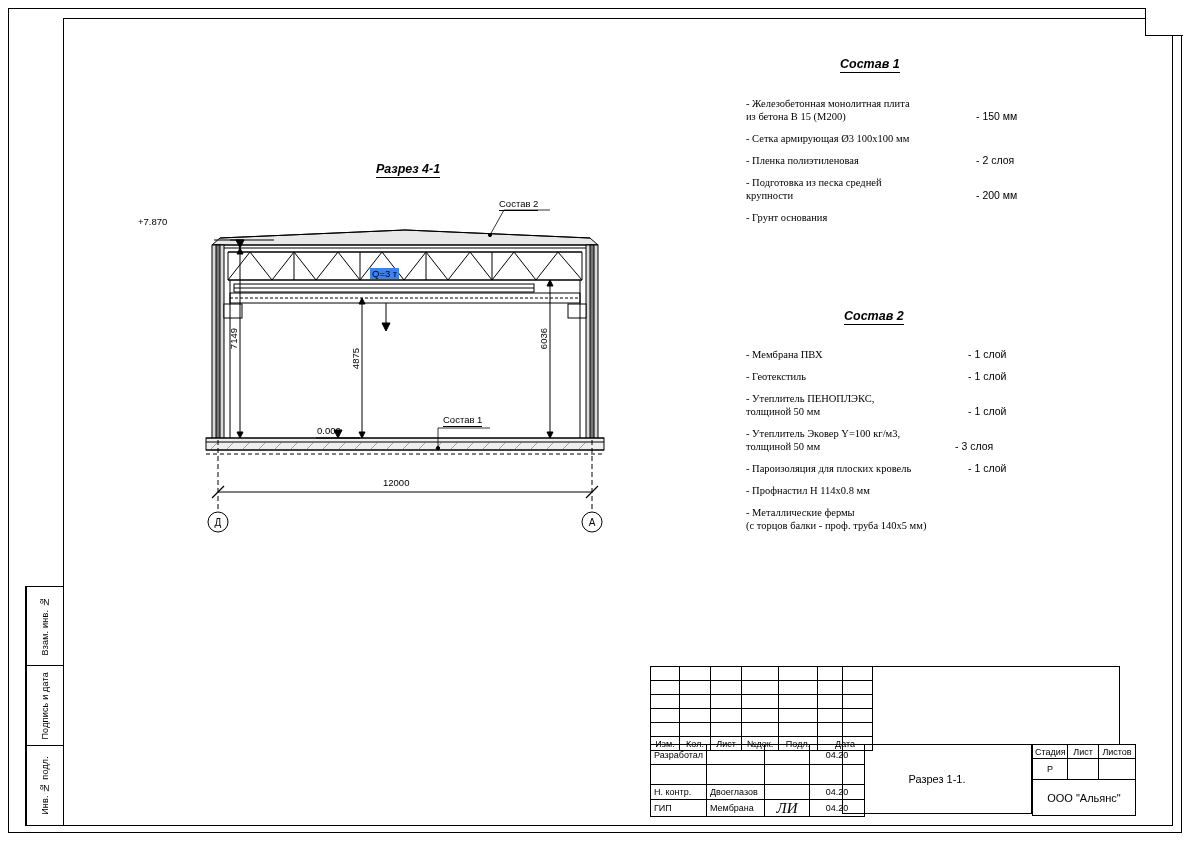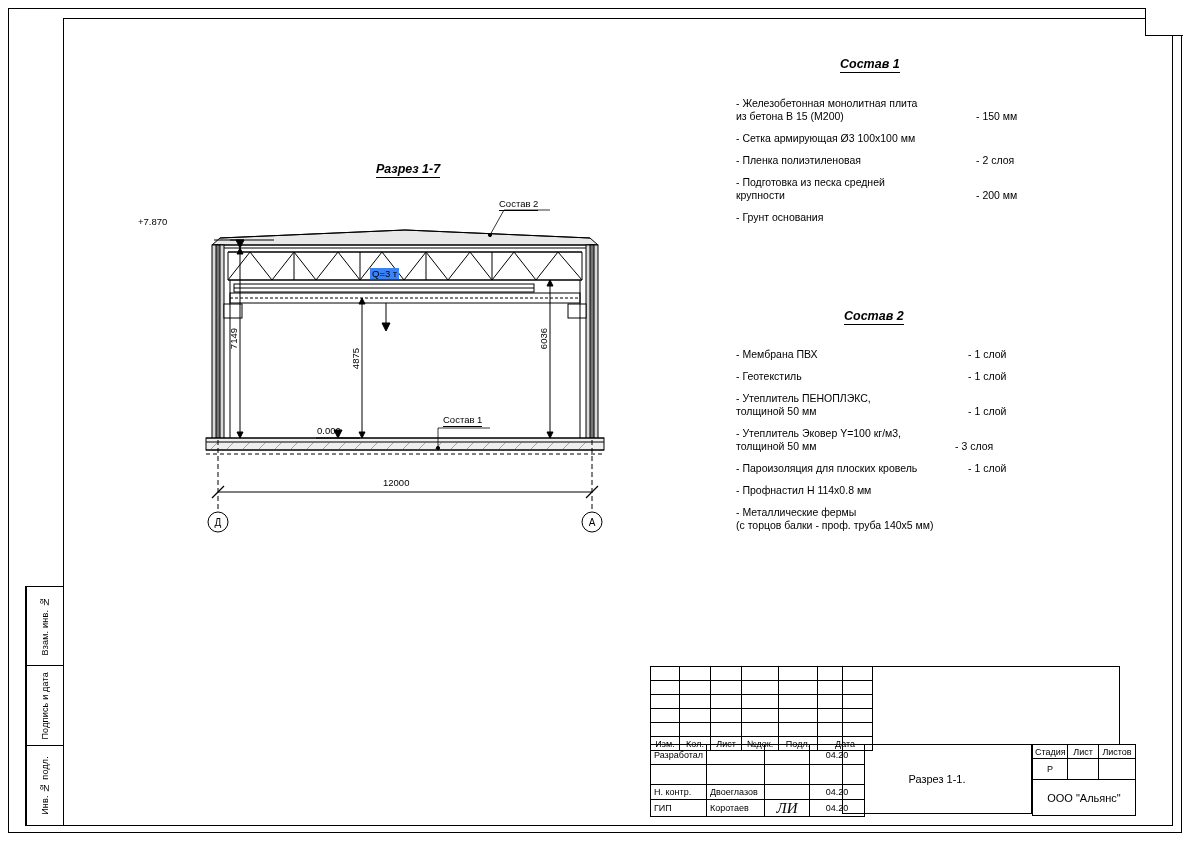--- a/index.html
+++ b/index.html
@@ -95,23 +95,24 @@
     position: absolute;
     font-size: 10.5px;
     line-height: 13px;
   }
   .spec-row {
     position: relative;
     margin-bottom: 9px;
   }
   .spec-label {
     position: absolute;
-    left: 0;
+    left: 10px;
     top: 0;
     white-space: pre-line;
+    font-family: Liberation Serif, serif;
   }
   .spec-val {
     position: absolute;
     top: 0;
     white-space: nowrap;
   }
 
   
   .dwg {
     position: absolute;
@@ -189,21 +190,21 @@
       <span class="vtext">Подпись и дата</span>
     </div>
     <div class="left-cell" style="height:33%">
       <span class="vtext">Инв. № подл.</span>
     </div>
   </div>
   <svg class="left-divider" viewBox="0 0 18 240" preserveAspectRatio="none">
     <line x1="17.5" y1="0" x2="17.5" y2="240" stroke="#000" stroke-width="1"></line>
   </svg>
 
-  <div class="title-underlined" style="left:376px; top:162px;">Разрез 1-7</div>
+  <div class="title-underlined" style="left:376px; top:162px;">Разрез 4-1</div>
 
   <div class="title-underlined" style="left:840px; top:57px;">Состав 1</div>
 
   <div class="spec" style="left:736px; top:97px; width:330px;">
     <div class="spec-row" style="height:26px">
       <span class="spec-label">- Железобетонная  монолитная плита
    из бетона В 15 (М200)</span>
       <span class="spec-val" style="left:240px; top:13px;">- 150 мм</span>
     </div>
     <div class="spec-row" style="height:13px">
@@ -464,21 +465,21 @@
         <td></td>
       </tr>
       <tr>
         <td class="l" style="height:14px;">Н. контр.</td>
         <td class="l">Двоеглазов</td>
         <td></td>
         <td>04.20</td>
       </tr>
       <tr>
         <td class="l" style="height:16px;">ГИП</td>
-        <td class="l">Коротаев</td>
+        <td class="l">Мембрана</td>
         <td><span class="sig">ЛИ</span></td>
         <td>04.20</td>
       </tr>
     </tbody>
       </table>
 
     <table style="position:absolute; left:192px; top:78px; width:190px;">
       <tbody>
           <tr>
         <td class="big" style="height:68px;">Разрез 1-1.</td>

